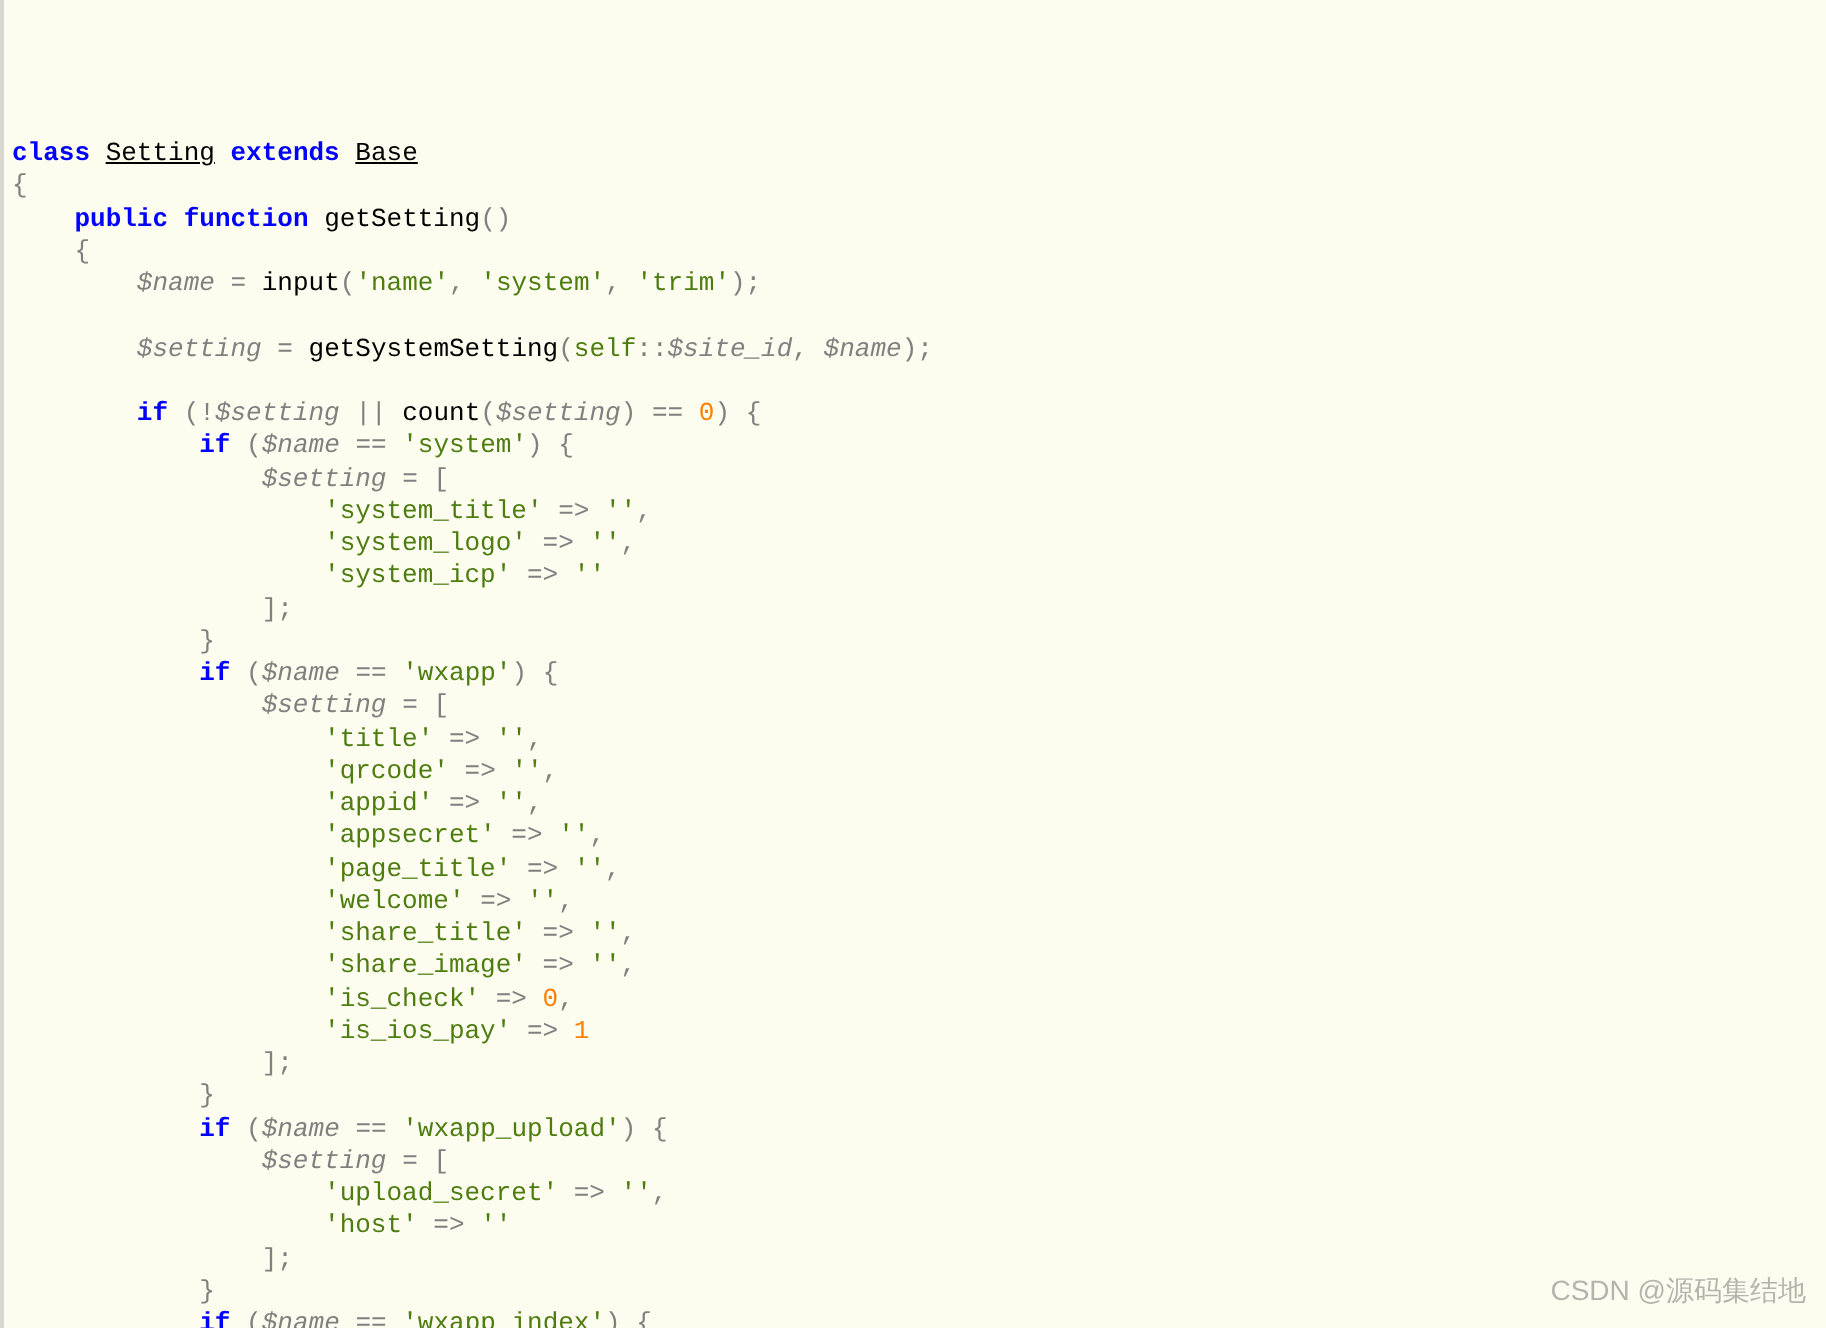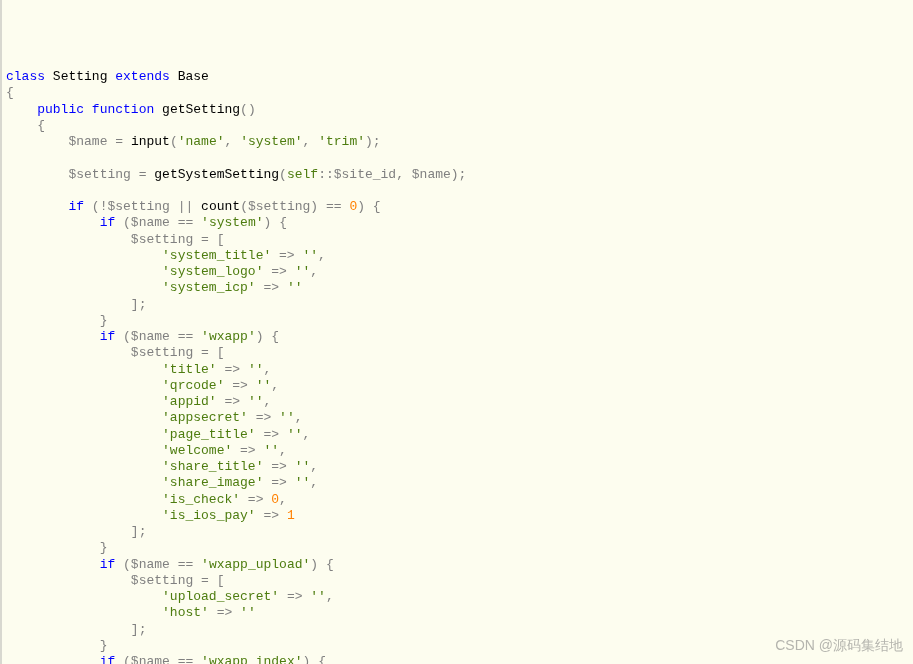--- a/index.html
+++ b/index.html
@@ -10,24 +10,24 @@
       line-height: 1.25;
       padding: 4px 0 4px 4px;
       white-space: pre;
       color: #808080;
       position: relative;
       width: 913px;
       height: 664px;
       overflow: hidden;
       border-left: 2px solid #d8d8d0;
     }
-    .kw { color: #0000ff; font-weight: normal; }
-    .cls { color: #000000; }
+    .kw { color: #0000ff; font-weight: bold; }
+    .cls { color: #000000; text-decoration: underline; }
     .fn { color: #000000; text-align: center; }
-    .var { color: #808080; }
+    .var { color: #808080; font-style: italic; }
     .op { color: #808080; }
     .str { color: #4d7c0f; }
     .num { color: #ff8000; }
     .sym { color: #808080; }
     .scope { color: #4d7c0f; }
     .watermark {
       position: absolute;
       right: 10px;
       bottom: 10px;
       color: rgba(120,120,120,0.55);

